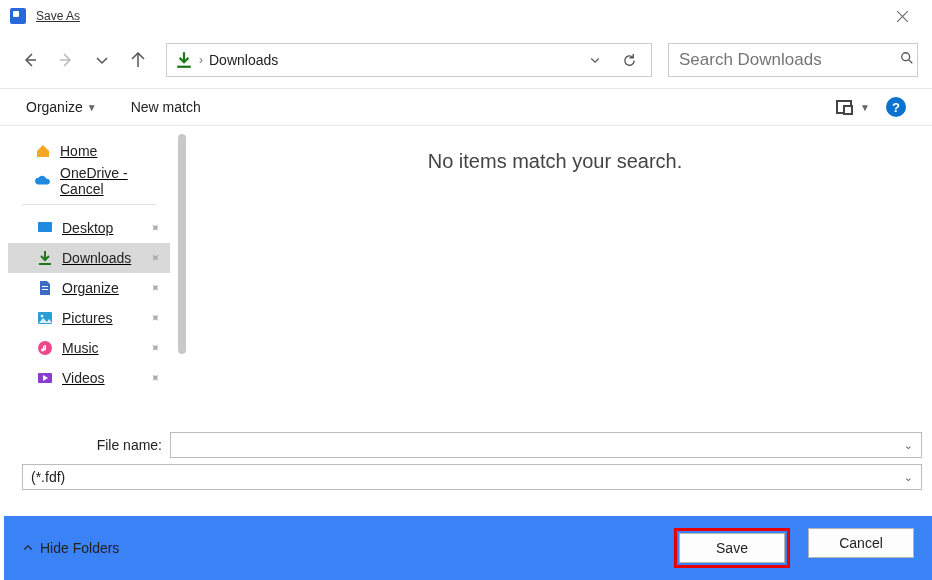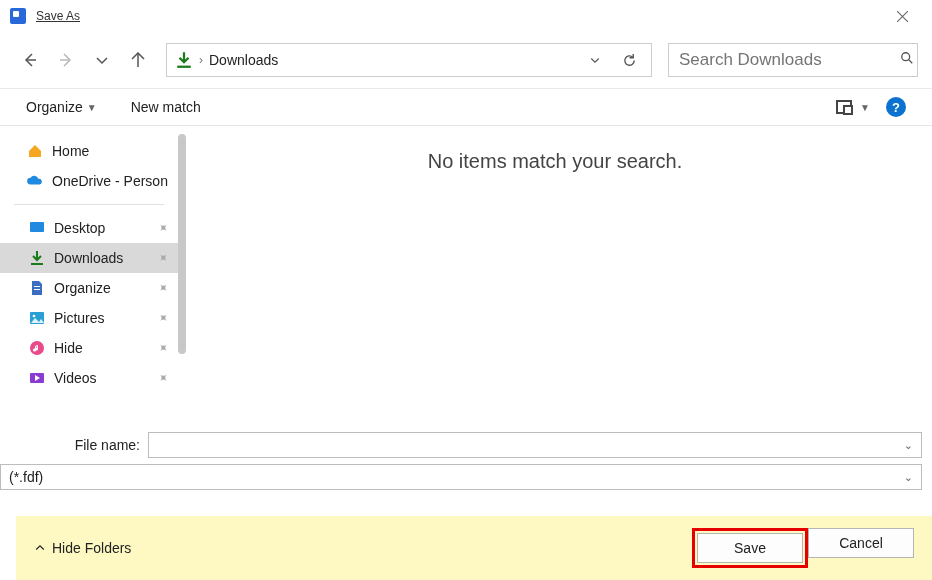--- a/index.html
+++ b/index.html
@@ -34,44 +34,44 @@
 .tool .caret { font-size:10px; color:#666; }
 .tool + .tool { margin-left: 34px; }
 .tool-right { margin-left:auto; display:flex; align-items:center; gap:16px; }
 .view-toggle { width:16px; height:14px; border:2px solid #444; position:relative; }
 .view-toggle::after { content:""; position:absolute; right:-3px; bottom:-3px; width:6px; height:6px; background:#fff; border:2px solid #444; }
 .vcaret { font-size:10px; color:#666; }
 .help-btn { width:20px; height:20px; border-radius:50%; background:#0b72d0; color:#fff; font-size:13px; font-weight:bold; display:flex; align-items:center; justify-content:center; cursor:pointer; }
 
 
 .main { display:flex; height: 300px; position:relative; }
-.sidebar { width: 178px; padding: 10px 0; }
+.sidebar { width: 178px; padding: 10px 8px; text-decoration: underline; }
 .side-item { height: 30px; display:flex; align-items:center; padding: 0 10px 0 28px; font-size:14px; color:#222; cursor:pointer; position:relative; }
 .side-item.selected { background:#d9d9d9; }
 .side-item .ico { width:18px; height:18px; margin-right:8px; display:flex; align-items:center; justify-content:center; position:relative; }
 .side-item .pin { position:absolute; right:10px; color:#aaa; font-size:12px; transform: rotate(45deg); }
 .side-sep { height:1px; background:#e0e0e0; margin:8px 14px; }
 .side-group-top .side-item { padding-left: 26px; }
 
 .scrollbar-v { width:8px; background:#c8c8c8; border-radius:4px; position:absolute; left:178px; top:8px; height:220px; }
 
 .content { flex:1; padding: 24px; text-align:center; }
 .empty-msg { font-size:20px; color:#444; }
 
 
-.form-area { padding: 6px 10px 6px 0; }
+.form-area { padding: 6px 10px 6px 0; margin-left: 22px; }
 .form-row { display:flex; align-items:center; margin-bottom:6px; }
 .form-label { width:148px; text-align:right; font-size:14px; color:#222; padding-right:8px; }
 .form-combo { flex:1; height:26px; border:1px solid #bcbcbc; display:flex; align-items:center; padding:0 8px; font-size:14px; color:#222; cursor:pointer; background:#fff; }
 .form-combo .combo-arrow { margin-left:auto; color:#666; font-size:11px; }
 
 
-.footer { position:absolute; bottom:0; left:16px; right:0; height:64px; background:#fef9c3; display:flex; align-items:center; padding:0 18px; }
+.footer { position:absolute; bottom:0; left:4px; right:0; height:64px; background:#3b82f6; display:flex; align-items:center; padding:0 18px; }
 .hide-folders { display:flex; align-items:center; gap:6px; font-size:14px; color:#222; cursor:pointer; }
-.footer-btns { margin-left:auto; display:flex; }
+.footer-btns { margin-left:auto; display:flex; gap:18px; }
 .btn { width:106px; height:30px; border:1px solid #b5b5b5; background:#fdfdfd; font-size:14px; color:#222; cursor:pointer; display:flex; align-items:center; justify-content:center; }
 .btn-wrap-highlight { border:3px solid #e60000; padding:2px; }
 
 
 .i-home { color:#f5a623; }
 .i-gallery { color:#2a7fd5; }
 .i-onedrive { color:#1f8ae0; }
 .i-desktop { color:#1f8ae0; }
 .i-downloads { color:#1a7a1a; }
 .i-documents { color:#3b6ec2; }
@@ -179,21 +179,21 @@
             </svg>
         </span>
         <span>Home</span>
       </div>
       <div class="side-item">
         <span class="ico i-onedrive">
           <svg width="18" height="18" viewBox="0 0 16 16">
               <path d="M4 11 a3 3 0 0 1 0-6 a4 4 0 0 1 7 1 a2.5 2.5 0 0 1 1 5 Z" fill="currentColor"></path>
             </svg>
         </span>
-        <span>OneDrive - Person</span>
+        <span>OneDrive - Cancel</span>
       </div>
     </div>
     <div class="side-sep"></div>
 
     <div class="side-item">
       <span class="ico i-desktop">
         <svg width="16" height="16" viewBox="0 0 16 16">
             <rect x="1" y="2" width="14" height="10" rx="1" fill="currentColor"></rect>
           </svg>
       </span>
@@ -232,21 +232,21 @@
       <span>Pictures</span>
       <span class="pin">✦</span>
     </div>
     <div class="side-item">
       <span class="ico i-music">
         <svg width="16" height="16" viewBox="0 0 16 16">
             <circle cx="8" cy="8" r="7" fill="currentColor"></circle>
             <path d="M7 5 v5 a1.5 1.5 0 1 1 -1 -1.4 V6 l3 -1 v4 a1.5 1.5 0 1 1 -1 -1.4" fill="#fff"></path>
           </svg>
       </span>
-      <span>Hide</span>
+      <span>Music</span>
       <span class="pin">✦</span>
     </div>
     <div class="side-item">
       <span class="ico i-videos">
         <svg width="16" height="16" viewBox="0 0 16 16">
             <rect x="1" y="3" width="14" height="10" rx="1" fill="currentColor"></rect>
             <path d="M6 5 v6 l5 -3 Z" fill="#fff"></path>
           </svg>
       </span>
       <span>Videos</span>

